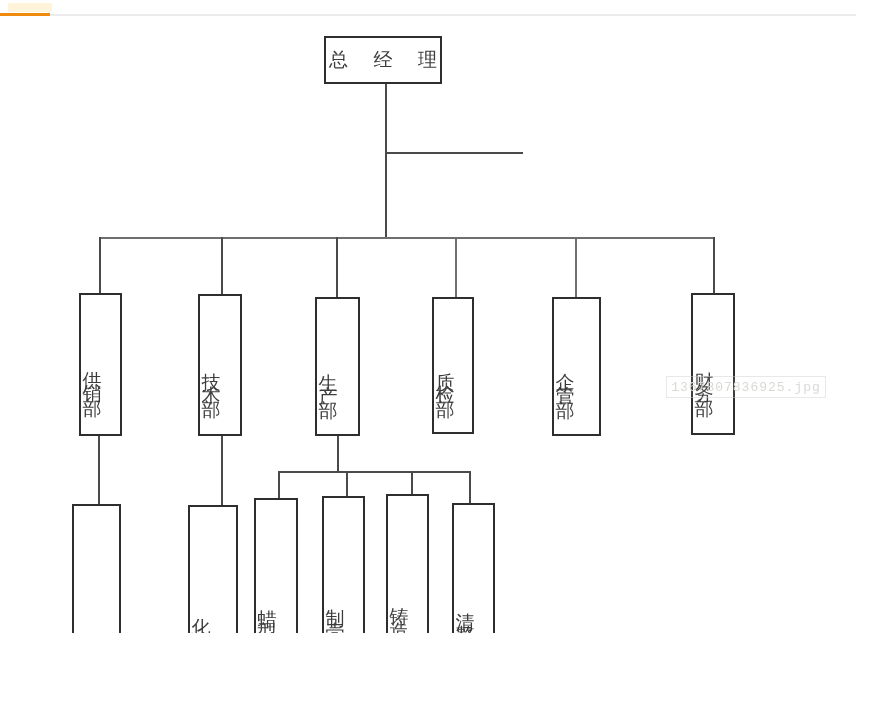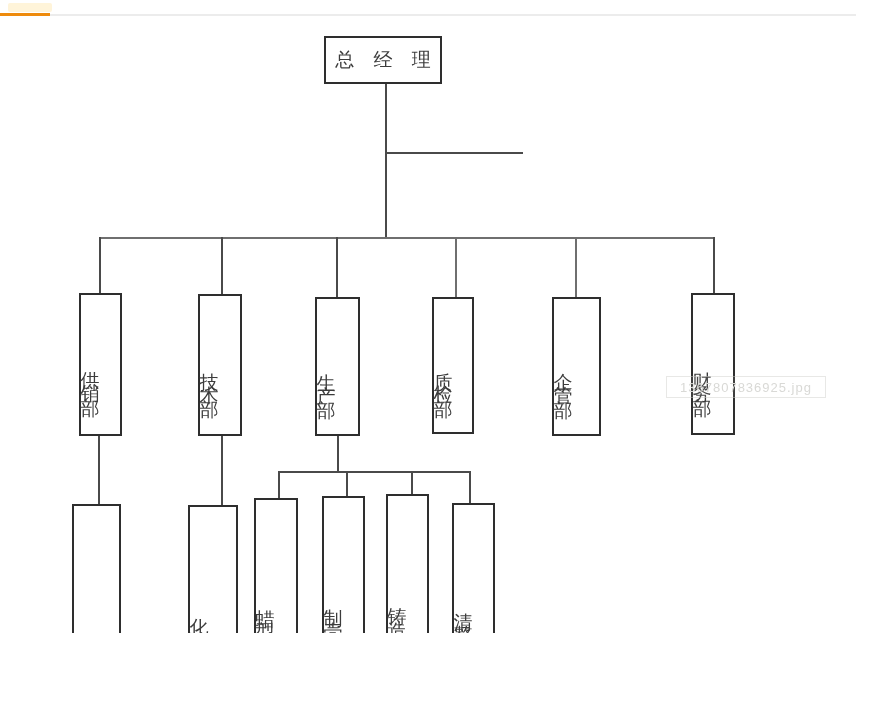--- a/index.html
+++ b/index.html
@@ -1,18 +1,18 @@
 <!DOCTYPE html>
 <html><head>
 <meta charset="utf-8">
 <style>
   html,body{margin:0;padding:0;background:#ffffff;}
   .canvas{
     position:relative;width:888px;height:633px;background:#ffffff;overflow:hidden;
-    font-family:Liberation Sans, sans-serif;
+    font-family:Liberation Mono, monospace;
   }
   .line{position:absolute;background:#4a4a4a;}
   .line.gray{background:#6f6f6f;}
   .topfill{position:absolute;left:0;top:13px;width:50px;height:3px;background:#ee8b0c;}
   .toptrack{position:absolute;left:50px;top:14px;width:806px;height:2px;background:#ececec;}
   .smudge{position:absolute;left:8px;top:3px;width:44px;height:9px;background:rgba(255,214,120,0.28);border-radius:2px;}
   .node{
     position:absolute;box-sizing:border-box;border:2px solid #2e2e2e;background:#ffffff;
     display:flex;align-items:center;justify-content:center;color:#3c3c3c;
   }

